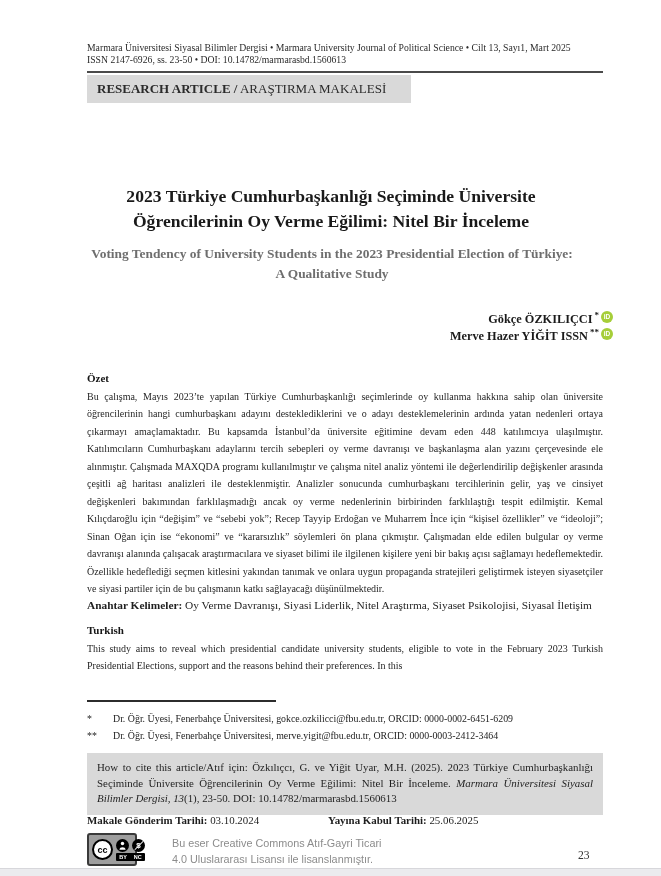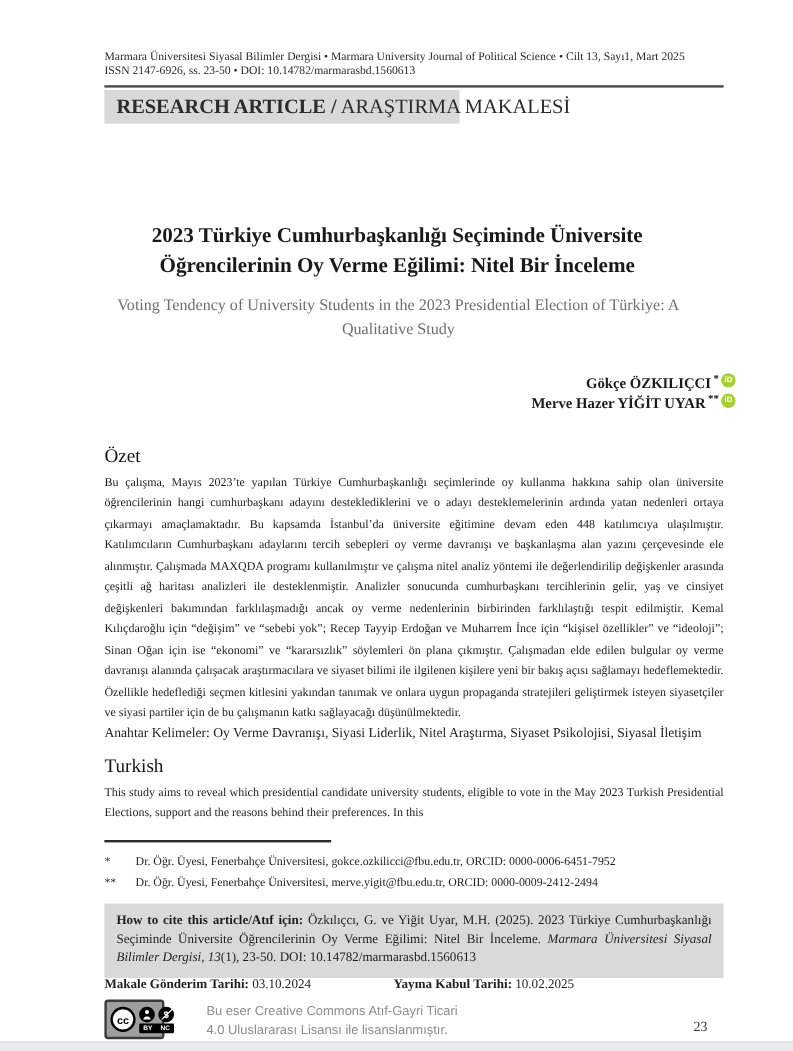--- a/index.html
+++ b/index.html
@@ -16,75 +16,75 @@
   
   .journal-header {
     position: absolute; top: 42px; left: 87px; width: 516px;
     font-size: 9.7px; line-height: 11.6px; color: #2a2a2a;
   }
   .top-rule {
     position: absolute; top: 71px; left: 87px; width: 516px; height: 2px;
     background: #4a4a4a;
   }
   .article-type-box {
-    position: absolute; top: 75px; left: 87px; width: 296px; height: 28px;
+    position: absolute; top: 75px; left: 87px; width: 324px; height: 28px;
     background: #d9d9d9; line-height: 28px; padding-left: 10px;
-    font-size: 17px; color: #2b2b2b; white-space: nowrap;
+    font-size: 13px; color: #2b2b2b; white-space: nowrap;
   }
   .article-type-box .bold-part { font-weight: bold; }
 
   
   .title-tr {
     position: absolute; top: 168px; left: 74px; width: 514px;
     text-align: center; font-weight: bold; font-size: 17.6px;
     line-height: 25px; color: #191919; margin-top: 16px;
   }
   .title-en {
     position: absolute; top: 244px; left: 87px; width: 490px;
-    text-align: center; font-weight: normal; font-size: 13.4px;
+    text-align: center; font-weight: bold; font-size: 13.4px;
     line-height: 20px; color: #6e6e6e;
   }
 
   
   .authors {
     position: absolute; top: 311px; right: 48px; text-align: right;
     font-size: 12.3px; font-weight: bold; color: #1b1b1b; line-height: 17px;
   }
   .author-line { display: flex; align-items: center; justify-content: flex-end; gap: 2px; }
   .author-marker { font-size: 9px; vertical-align: super; position: relative; top: -4px; font-weight: bold; }
   .orcid-icon {
     display: inline-flex; width: 12px; height: 12px; border-radius: 50%;
     background: #a6ce39; color: #fff; font-family: "Liberation Sans", sans-serif;
     font-size: 6.5px; font-weight: bold; align-items: center; justify-content: center;
     position: relative; top: -3px;
   }
 
   
   .abstracts { position: absolute; top: 372px; left: 87px; width: 516px; }
-  .section-heading { font-size: 16px; font-weight: normal; margin-bottom: 4px; color: #161616; }
+  .section-heading { font-size: 11px; font-weight: bold; margin-bottom: 4px; color: #161616; }
   .body-text {
     font-size: 10px; line-height: 17.45px; text-align: justify; color: #1f1f1f;
   }
   .keywords-line { font-size: 11.35px; line-height: 17.45px; text-align: justify; }
-  .kw-label { font-weight: normal; }
+  .kw-label { font-weight: bold; }
   .abstract-en-heading { margin-top: 9px; }
 
   
   .footnotes { position: absolute; top: 700px; left: 87px; width: 516px; }
   .footnote-rule { width: 189px; height: 1.5px; background: #2c2c2c; margin-bottom: 8px; }
   .footnote-item { display: flex; font-size: 9.9px; line-height: 17.5px; color: #222; }
   .footnote-marker { width: 26px; flex: 0 0 26px; }
 
   
   .cite-box {
     position: absolute; top: 753px; left: 87px; width: 516px;
     background: #d9d9d9; padding: 7px 10px 8px 10px;
     font-size: 10.9px; line-height: 15.6px; text-align: justify; color: #1e1e1e;
   }
-  .cite-label { font-weight: bold; }
+  .cite-label { font-weight: normal; }
   .cite-journal { font-style: italic; }
 
   
   .dates-row {
     position: absolute; top: 814px; left: 87px; width: 516px;
     font-size: 10.9px; color: #1e1e1e; display: flex; align-items: flex-end;
   }
   .date-item.first { flex: 0 0 241px; }
   .date-label { font-weight: bold; }
 
@@ -150,58 +150,58 @@
 
   <h2 class="title-en">Voting Tendency of University Students in the 2023 Presidential Election of Türkiye: A Qualitative Study</h2>
 
   <div class="authors">
     <div class="author-line">
       <span>Gökçe ÖZKILIÇCI</span>
         <span class="author-marker">*</span>
       <span class="orcid-icon">iD</span>
     </div>
     <div class="author-line">
-      <span>Merve Hazer YİĞİT UYAR</span>
+      <span>Merve Hazer YİĞİT ISSN</span>
         <span class="author-marker">**</span>
       <span class="orcid-icon">iD</span>
     </div>
   </div>
 
   <div class="abstracts">
     <div class="section-heading">Özet</div>
     <p class="body-text">Bu çalışma, Mayıs 2023’te yapılan Türkiye Cumhurbaşkanlığı seçimlerinde oy kullanma hakkına sahip olan üniversite öğrencilerinin hangi cumhurbaşkanı adayını desteklediklerini ve o adayı desteklemelerinin ardında yatan nedenleri ortaya çıkarmayı amaçlamaktadır. Bu kapsamda İstanbul’da üniversite eğitimine devam eden 448 katılımcıya ulaşılmıştır. Katılımcıların Cumhurbaşkanı adaylarını tercih sebepleri oy verme davranışı ve başkanlaşma alan yazını çerçevesinde ele alınmıştır. Çalışmada MAXQDA programı kullanılmıştır ve çalışma nitel analiz yöntemi ile değerlendirilip değişkenler arasında çeşitli ağ haritası analizleri ile desteklenmiştir. Analizler sonucunda cumhurbaşkanı tercihlerinin gelir, yaş ve cinsiyet değişkenleri bakımından farklılaşmadığı ancak oy verme nedenlerinin birbirinden farklılaştığı tespit edilmiştir. Kemal Kılıçdaroğlu için “değişim” ve “sebebi yok”; Recep Tayyip Erdoğan ve Muharrem İnce için “kişisel özellikler” ve “ideoloji”; Sinan Oğan için ise “ekonomi” ve “kararsızlık” söylemleri ön plana çıkmıştır. Çalışmadan elde edilen bulgular oy verme davranışı alanında çalışacak araştırmacılara ve siyaset bilimi ile ilgilenen kişilere yeni bir bakış açısı sağlamayı hedeflemektedir. Özellikle hedeflediği seçmen kitlesini yakından tanımak ve onlara uygun propaganda stratejileri geliştirmek isteyen siyasetçiler ve siyasi partiler için de bu çalışmanın katkı sağlayacağı düşünülmektedir.</p>
     <p class="keywords-line">
       <span class="kw-label">Anahtar Kelimeler:</span><span> Oy Verme Davranışı, Siyasi Liderlik, Nitel Araştırma, Siyaset Psikolojisi, Siyasal İletişim</span>
     </p>
     <div class="section-heading abstract-en-heading">Turkish</div>
-    <p class="body-text">This study aims to reveal which presidential candidate university students, eligible to vote in the May 2023 Turkish Presidential Elections, support and the reasons behind their preferences. In this</p>
+    <p class="body-text">This study aims to reveal which presidential candidate university students, eligible to vote in the February 2023 Turkish Presidential Elections, support and the reasons behind their preferences. In this</p>
   </div>
 
   <div class="footnotes">
     <div class="footnote-rule"></div>
     <div class="footnote-item">
       <span class="footnote-marker">*</span>
-      <span>Dr. Öğr. Üyesi, Fenerbahçe Üniversitesi, gokce.ozkilicci@fbu.edu.tr, ORCID: 0000-0006-6451-7952</span>
+      <span>Dr. Öğr. Üyesi, Fenerbahçe Üniversitesi, gokce.ozkilicci@fbu.edu.tr, ORCID: 0000-0002-6451-6209</span>
     </div>
     <div class="footnote-item">
       <span class="footnote-marker">**</span>
-      <span>Dr. Öğr. Üyesi, Fenerbahçe Üniversitesi, merve.yigit@fbu.edu.tr, ORCID: 0000-0009-2412-2494</span>
+      <span>Dr. Öğr. Üyesi, Fenerbahçe Üniversitesi, merve.yigit@fbu.edu.tr, ORCID: 0000-0003-2412-3464</span>
     </div>
   </div>
 
   <div class="cite-box">
     <span class="cite-label">How to cite this article/Atıf için:</span><span> Özkılıçcı, G. ve Yiğit Uyar, M.H. (2025). 2023 Türkiye Cumhurbaşkanlığı Seçiminde Üniversite Öğrencilerinin Oy Verme Eğilimi: Nitel Bir İnceleme. </span><span class="cite-journal">Marmara Üniversitesi Siyasal Bilimler Dergisi, 13</span><span>(1), 23-50. DOI: 10.14782/marmarasbd.1560613</span>
   </div>
 
   <div class="dates-row">
     <span class="date-item first">
       <span class="date-label">Makale Gönderim Tarihi:</span><span> 03.10.2024</span>
     </span>
     <span class="date-item">
-      <span class="date-label">Yayına Kabul Tarihi:</span><span> 10.02.2025</span>
+      <span class="date-label">Yayına Kabul Tarihi:</span><span> 25.06.2025</span>
     </span>
   </div>
 
   <div class="page-number">23</div>
 
   <div class="cc-badge">
     <span class="cc-circle">cc</span>
     <span class="cc-right">
       <span class="cc-icons-row">
         <span class="cc-small-circle">

